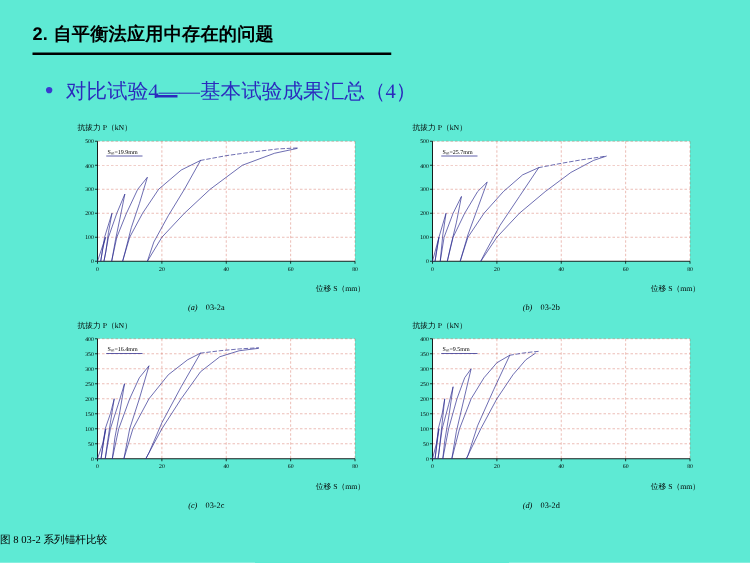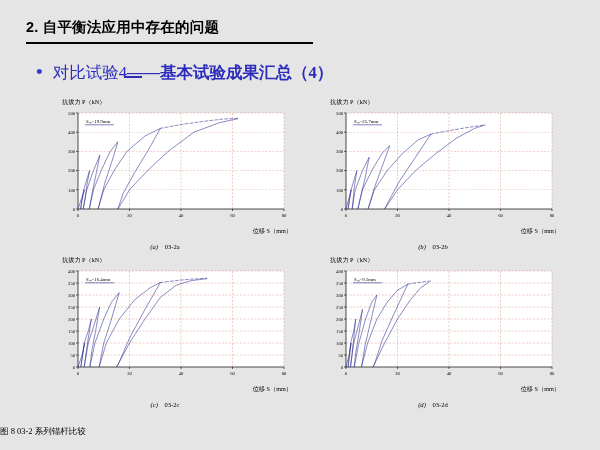--- a/index.html
+++ b/index.html
@@ -10,21 +10,21 @@
     width: 600px;
     height: 450px;
     background: #ffffff;
     font-family: "Liberation Sans", sans-serif;
     overflow: hidden;
     position: relative;
   }
   .slide {
     position: absolute;
     inset: 0;
-    background: #e5e5e5;
+    background: #5eead4;
   }
   
   .title-row {
     position: absolute;
     left: 26px;
     top: 18px;
     width: 548px;
   }
   .title-text {
     font-size: 14.5px;
@@ -56,21 +56,21 @@
     line-height: 1;
     margin-right: 10px;
   }
   .bullet-text {
     color: #2b2bbd;
     font-size: 16.5px;
     font-family: "Liberation Serif", serif;
     white-space: nowrap;
   }
   .bullet-text .seg-b {
-    font-weight: bold;
+    font-weight: normal;
   }
   .strike {
     position: absolute;
     left: 124px;
     top: 76px;
     width: 18px;
     height: 2px;
     background: #2b2bbd;
   }
   

